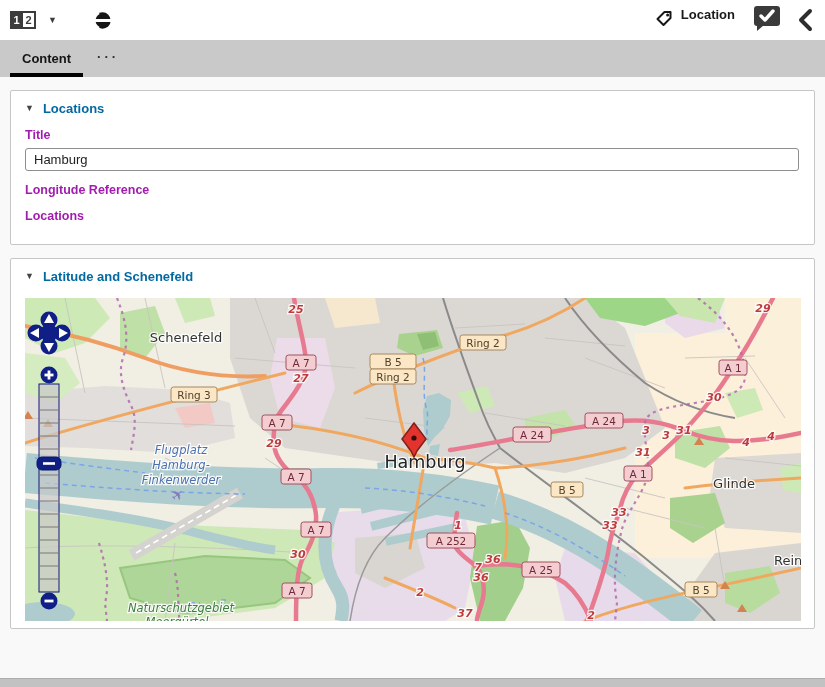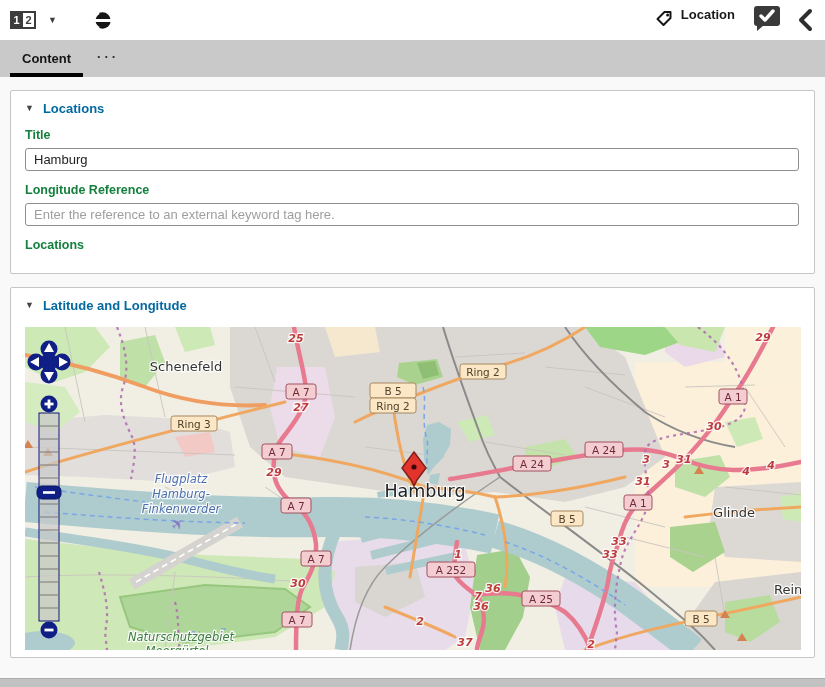--- a/index.html
+++ b/index.html
@@ -26,21 +26,21 @@
   .tab.active::after { content:""; position:absolute; left:0; right:0; bottom:0; height:4px; background:#000; }
   .tab-more { margin-left:14px; display:flex; align-items:center; font:bold 13px "Liberation Sans",sans-serif;
               color:#2c2c2c; letter-spacing:3px; padding-bottom:4px;}
 
   
   .content { padding:13px 10px 0 10px; background:#f9f9f9; }
   .panel { background:#fff; border:1px solid #c6c6c6; border-radius:2px; padding:10px 15px 7px 14px; margin-bottom:13px; }
   .panel-head { display:flex; align-items:center; margin-bottom:6px; }
   .panel-caret { font-size:9px; color:#444; margin-right:9px; transform:translateY(-1px); }
   .panel-title { font:bold 13px "Liberation Sans",sans-serif; color:#0369a1; }
-  .field-label { font:bold 12.5px "Liberation Sans",sans-serif; color:#15803d; margin:12px 0 6px; }
+  .field-label { font:bold 12.5px "Liberation Sans",sans-serif; color:#a21caf; margin:12px 0 6px; }
   .txt-input { width:100%; height:23px; border:1px solid #8e8e8e; border-radius:3px; padding:0 8px;
                font:13px "Liberation Sans",sans-serif; color:#222; background:#fff; outline:none; }
   .txt-input::placeholder { color:#9e9e9e; }
   .panel.last { margin-bottom:0; }
   .map-wrap { margin-top:14px; width:776px; height:323px; position:relative; overflow:hidden; }
   svg text { font-family:"DejaVu Sans", sans-serif; }
 
   
   .halo { paint-order:stroke; stroke:#ffffff; stroke-opacity:.85; stroke-width:2.5px; }
   .p-town { font-size:13px; fill:#333; }
@@ -101,29 +101,28 @@
 <div class="content">
 
   <div class="panel">
     <div class="panel-head">
       <span class="panel-caret">▼</span>
       <span class="panel-title">Locations</span>
     </div>
     <div class="field-label">Title</div>
     <input class="txt-input" type="text" value="Hamburg" style="">
     <div class="field-label">Longitude Reference</div>
-    <input class="txt-input" type="text" placeholder="Enter the reference to an external keyword tag here." style="">
     <div class="field-label">Locations</div>
     <div style="height:8px"></div>
   </div>
 
   <div class="panel last">
     <div class="panel-head">
       <span class="panel-caret">▼</span>
-      <span class="panel-title">Latitude and Longitude</span>
+      <span class="panel-title">Latitude and Schenefeld</span>
     </div>
 
     <div class="map-wrap">
       <svg id="map" width="776" height="323" viewBox="0 0 776 323">
 
         <rect x="0" y="0" width="776" height="323" fill="#f1eee4"></rect>
         <rect x="610" y="35" width="166" height="225" fill="#fcf0da"></rect>
         <rect x="700" y="0" width="76" height="60" fill="#fbf0da"></rect>
 
         <polygon points="205,0 560,0 600,30 620,80 640,130 600,160 540,175 470,165 400,170 330,160 260,150 225,120 205,60" fill="#dbd8d4"></polygon>

